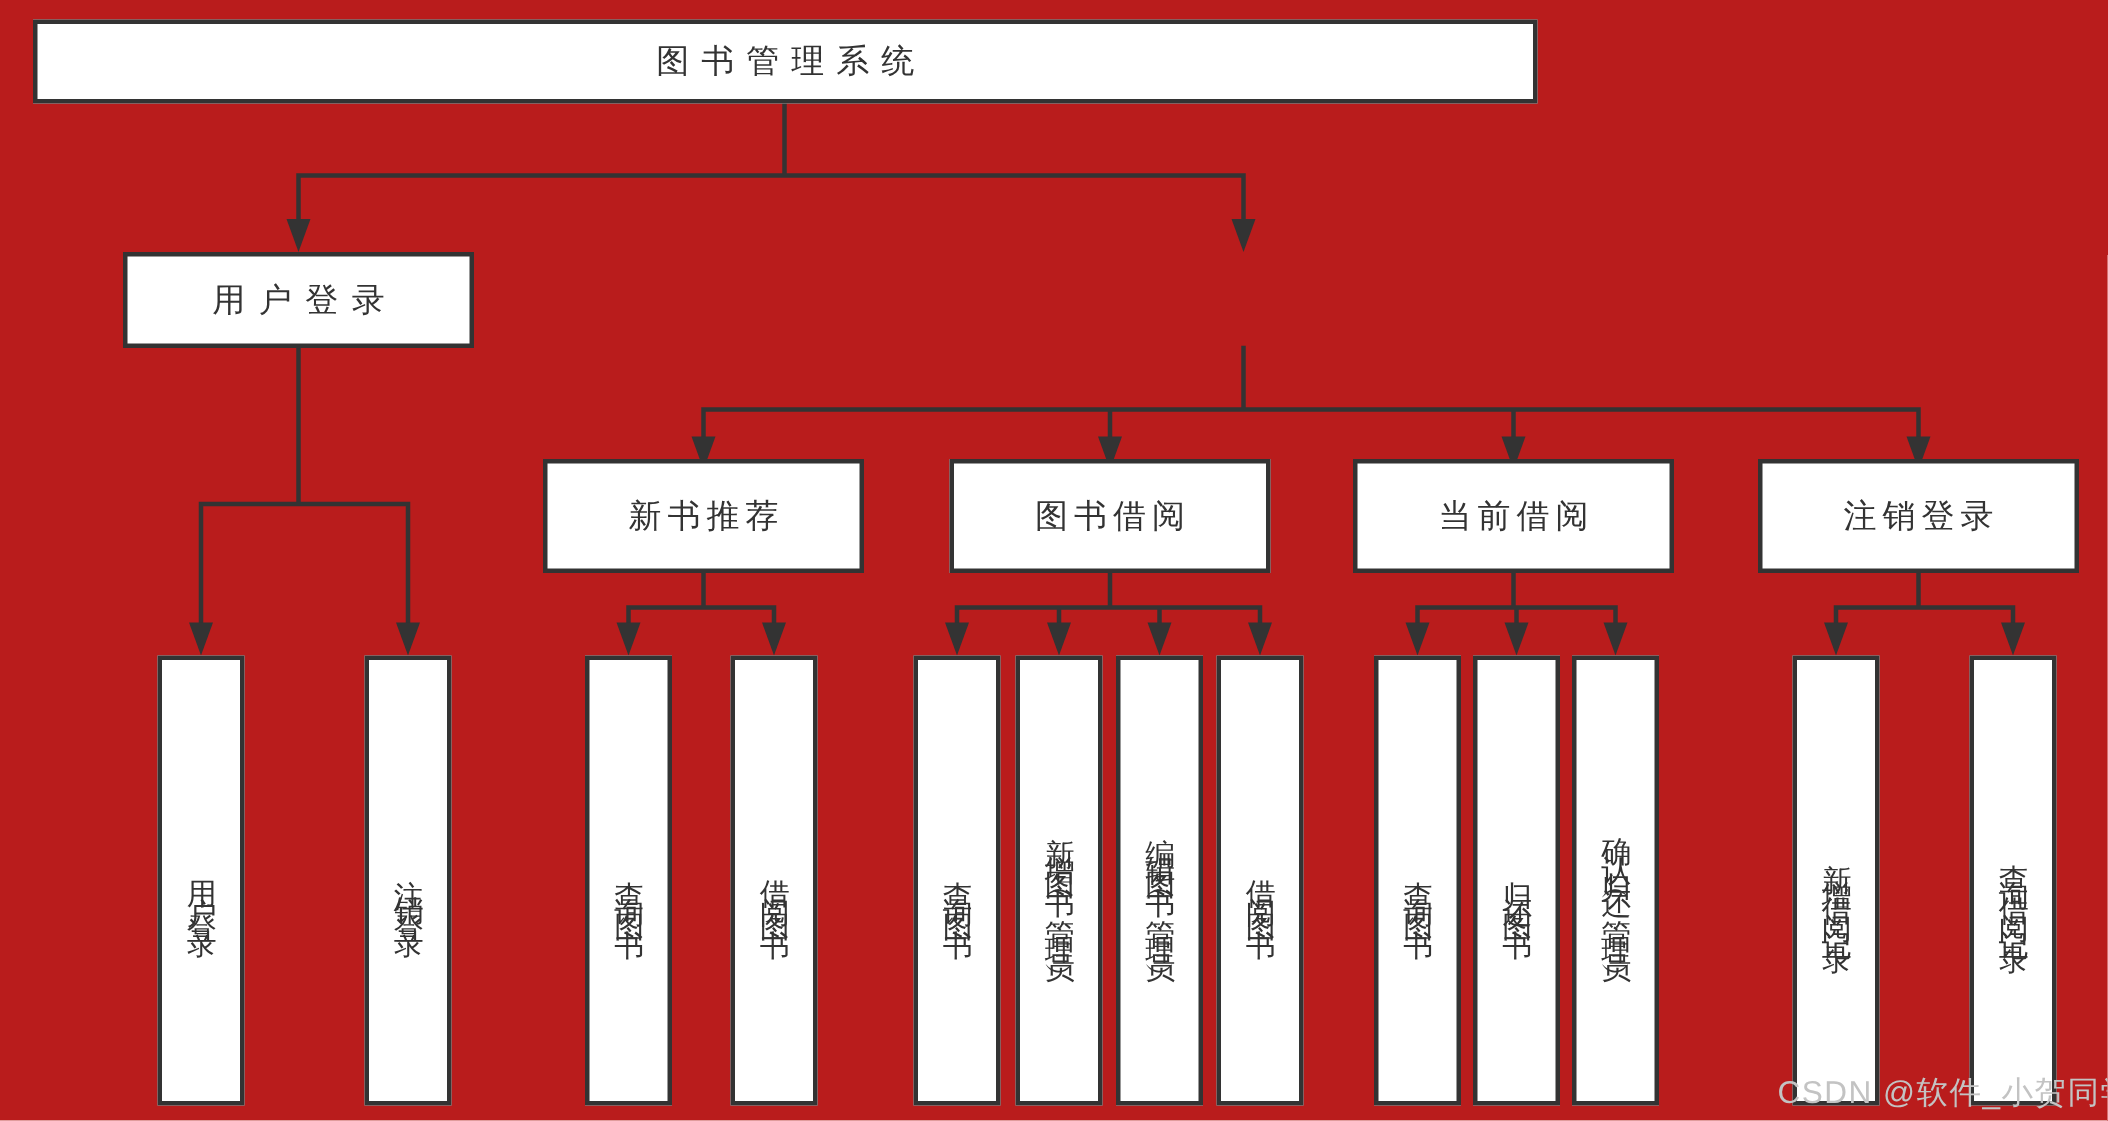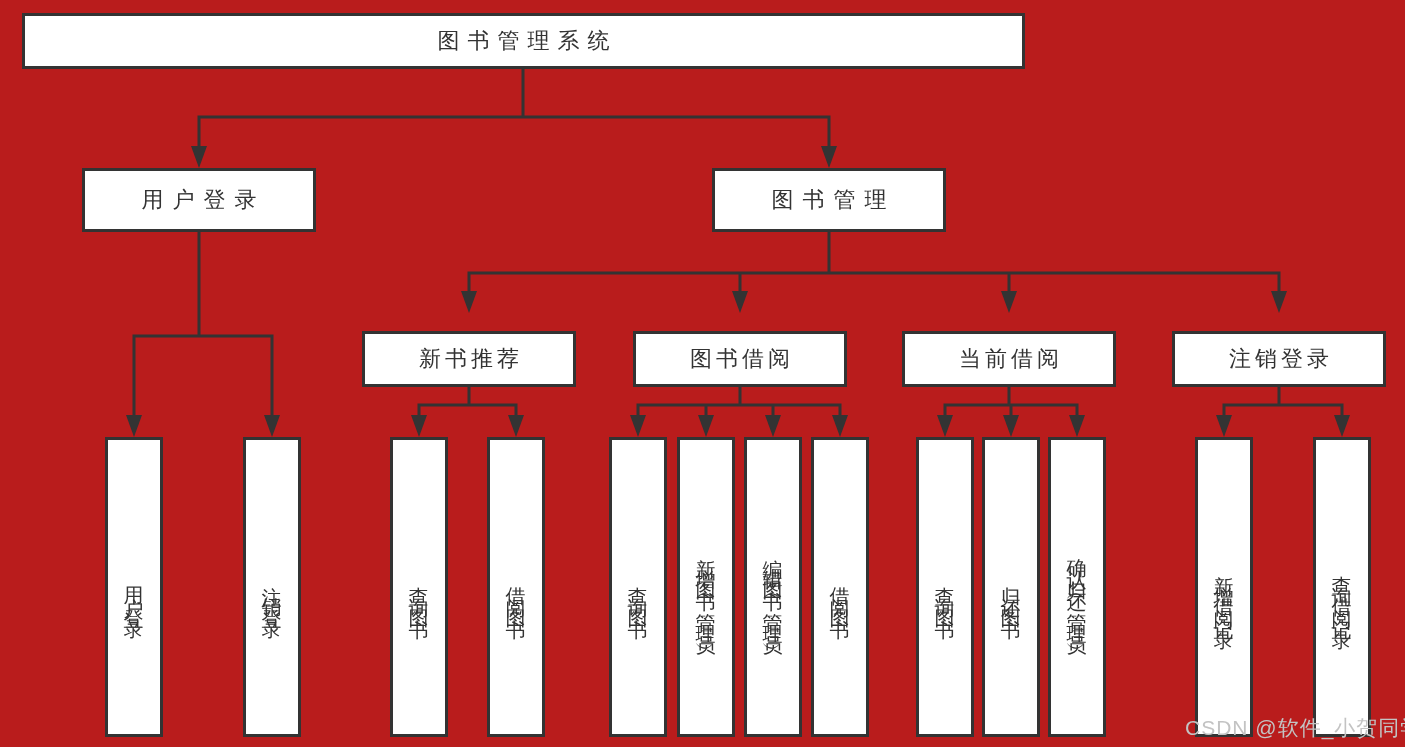--- a/index.html
+++ b/index.html
@@ -25,21 +25,21 @@
     align-items: center;
     justify-content: center;
     z-index: 1;
   }
   .hlabel { font-size: 22px; line-height: 1; white-space: nowrap; }
   .root  .hlabel { letter-spacing: 8px; margin-right: -8px; }
   .lvl2  .hlabel { letter-spacing: 9px; margin-right: -9px; }
   .lvl3  .hlabel { letter-spacing: 4px; margin-right: -4px; }
   .root { left: 22px;  top: 13px;  width: 1003px; height: 56px; }
   .lvl2 { height: 64px; width: 234px; top: 168px; }
-  .lvl3 { height: 56px; width: 214px; top: 331px; }
+  .lvl3 { height: 76px; width: 214px; top: 306px; }
   .leaf { top: 437px; width: 58px; height: 300px; }
   .vtext {
     writing-mode: vertical-rl;
     text-orientation: mixed;
     font-size: 20px;
     line-height: 1;
     letter-spacing: 11px;
     margin-bottom: -11px;
     white-space: nowrap;
   }
@@ -98,23 +98,20 @@
     </g>
   </svg>
 
   <div class="box root">
     <span class="hlabel">图书管理系统</span>
   </div>
 
   <div class="box lvl2" style="left:82px;">
     <span class="hlabel">用户登录</span>
   </div>
-  <div class="box lvl2" style="left:712px;">
-    <span class="hlabel">图书管理</span>
-  </div>
 
   <div class="box lvl3" style="left:362px;">
     <span class="hlabel">新书推荐</span>
   </div>
   <div class="box lvl3" style="left:902px;">
     <span class="hlabel">当前借阅</span>
   </div>
   <div class="box lvl3" style="left:633px;">
     <span class="hlabel">图书借阅</span>
   </div>

